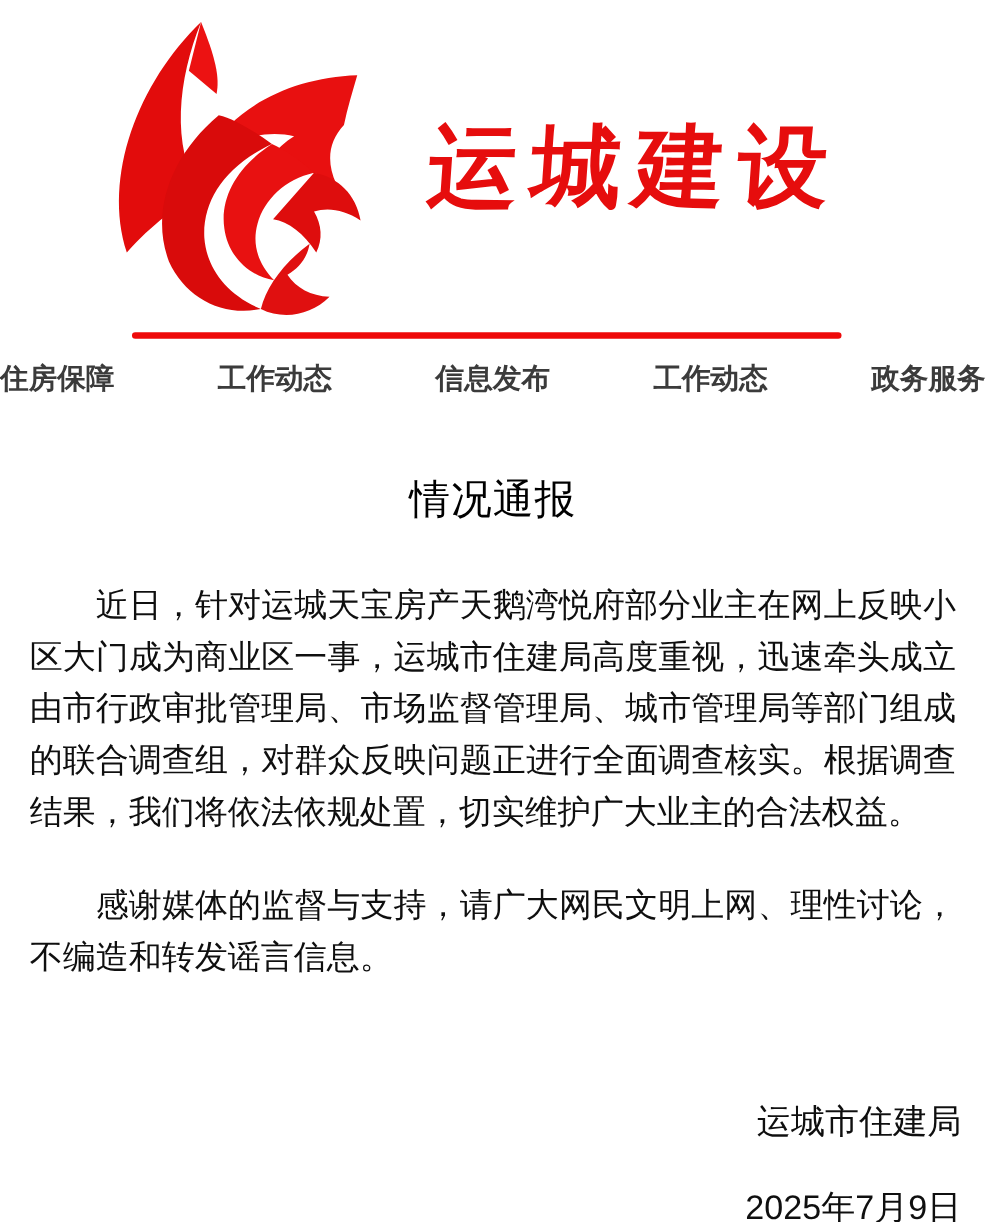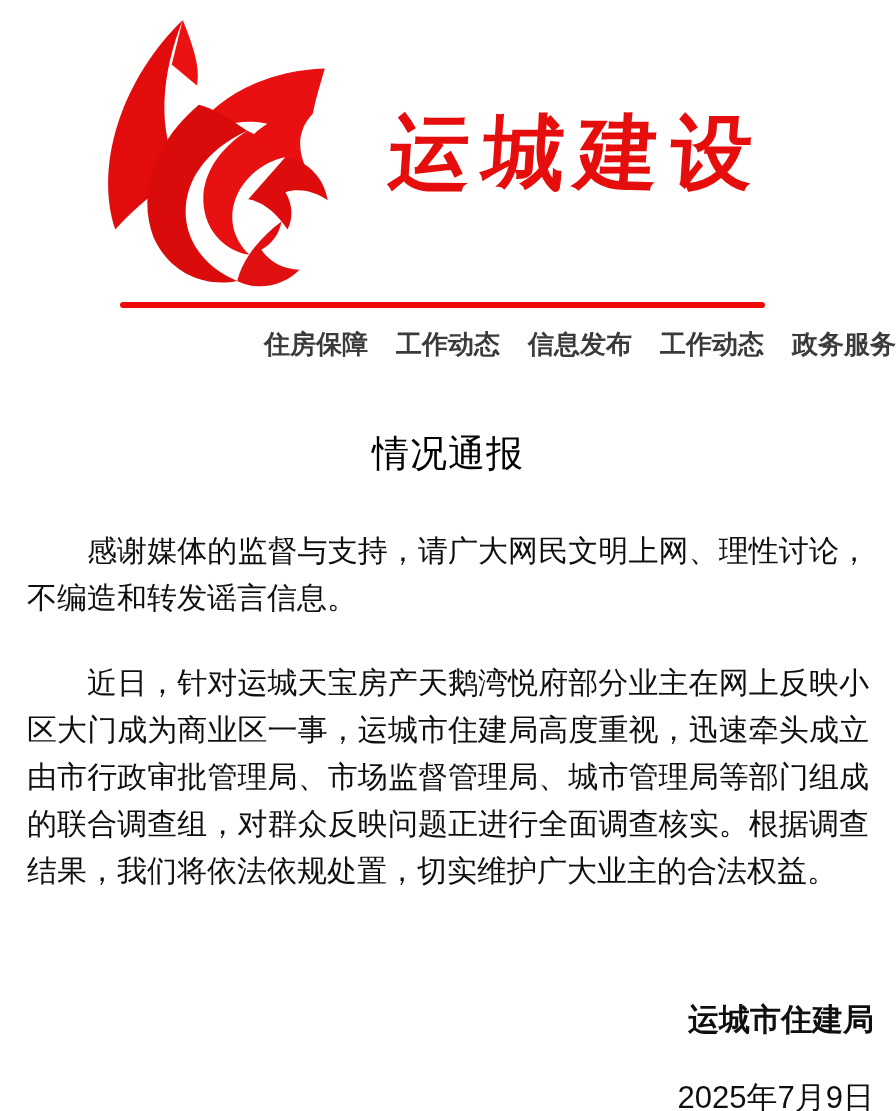--- a/index.html
+++ b/index.html
@@ -13,38 +13,38 @@
   .logo{position:absolute;left:85px;top:10px;width:262px;height:282px;}
   .brand{
     position:absolute;left:372px;top:112px;width:410px;
     text-align:center;font-size:82px;font-weight:bold;color:#e60d0d;
     letter-spacing:12px;white-space:nowrap;line-height:1;
     transform:skewX(-4deg);
   }
   .divider{height:6px;background:#ee0a0a;margin:2px 131px 0 120px;border-radius:3px;}
   
   .nav{
-    display:flex;justify-content:flex-end;gap:28px;margin-top:20px;
+    display:flex;justify-content:space-between;gap:28px;margin-top:20px;
     font-size:26px;font-weight:bold;color:#3b3b3b;line-height:1.3;
   }
   .nav-item{cursor:pointer;white-space:nowrap;}
   
   .notice-title{
     text-align:center;margin-top:67px;font-size:37px;font-weight:500;
     color:#000;letter-spacing:1px;
   }
   .body-text{
     margin:48px 27px 0 27px;font-size:30px;line-height:47px;color:#0f0f0f;
     text-align:justify;
   }
   .body-text p{margin:0;text-indent:2em;}
   .body-text p + p{margin-top:38px;}
   
   .footer{margin-right:22px;text-align:right;font-size:31px;color:#0f0f0f;line-height:36px;}
-  .signature{margin-top:108px;font-weight:bold;}
+  .signature{margin-top:108px;}
   .date{margin-top:42px;margin-left:48px;}
 </style>
 </head>
 <body>
 
 <div>
 
   <div class="header">
     <span class="logo">
       <svg viewBox="0 0 260 280" width="262" height="282" xmlns="http://www.w3.org/2000/svg">
@@ -73,22 +73,22 @@
     <span class="nav-item">住房保障</span>
     <span class="nav-item">工作动态</span>
     <span class="nav-item">信息发布</span>
     <span class="nav-item">工作动态</span>
     <span class="nav-item">政务服务</span>
   </div>
 
   <div class="notice-title">情况通报</div>
 
   <div class="body-text">
+    <p>近日，针对运城天宝房产天鹅湾悦府部分业主在网上反映小区大门成为商业区一事，运城市住建局高度重视，迅速牵头成立由市行政审批管理局、市场监督管理局、城市管理局等部门组成的联合调查组，对群众反映问题正进行全面调查核实。根据调查结果，我们将依法依规处置，切实维护广大业主的合法权益。</p>
     <p>感谢媒体的监督与支持，请广大网民文明上网、理性讨论，不编造和转发谣言信息。</p>
-    <p>近日，针对运城天宝房产天鹅湾悦府部分业主在网上反映小区大门成为商业区一事，运城市住建局高度重视，迅速牵头成立由市行政审批管理局、市场监督管理局、城市管理局等部门组成的联合调查组，对群众反映问题正进行全面调查核实。根据调查结果，我们将依法依规处置，切实维护广大业主的合法权益。</p>
   </div>
 
   <div class="footer">
     <div class="signature">运城市住建局</div>
     <div class="date">2025年7月9日</div>
   </div>
 
 </div>
 
 </body></html>

